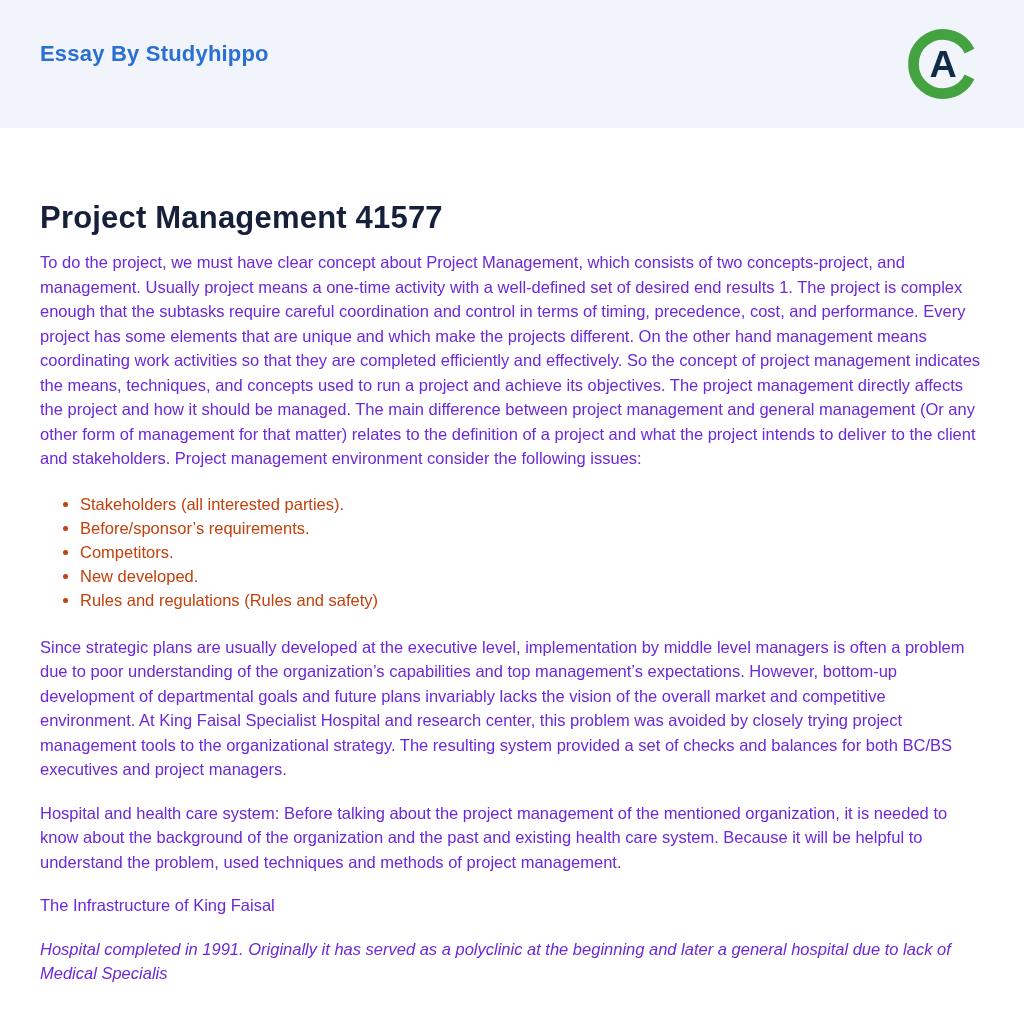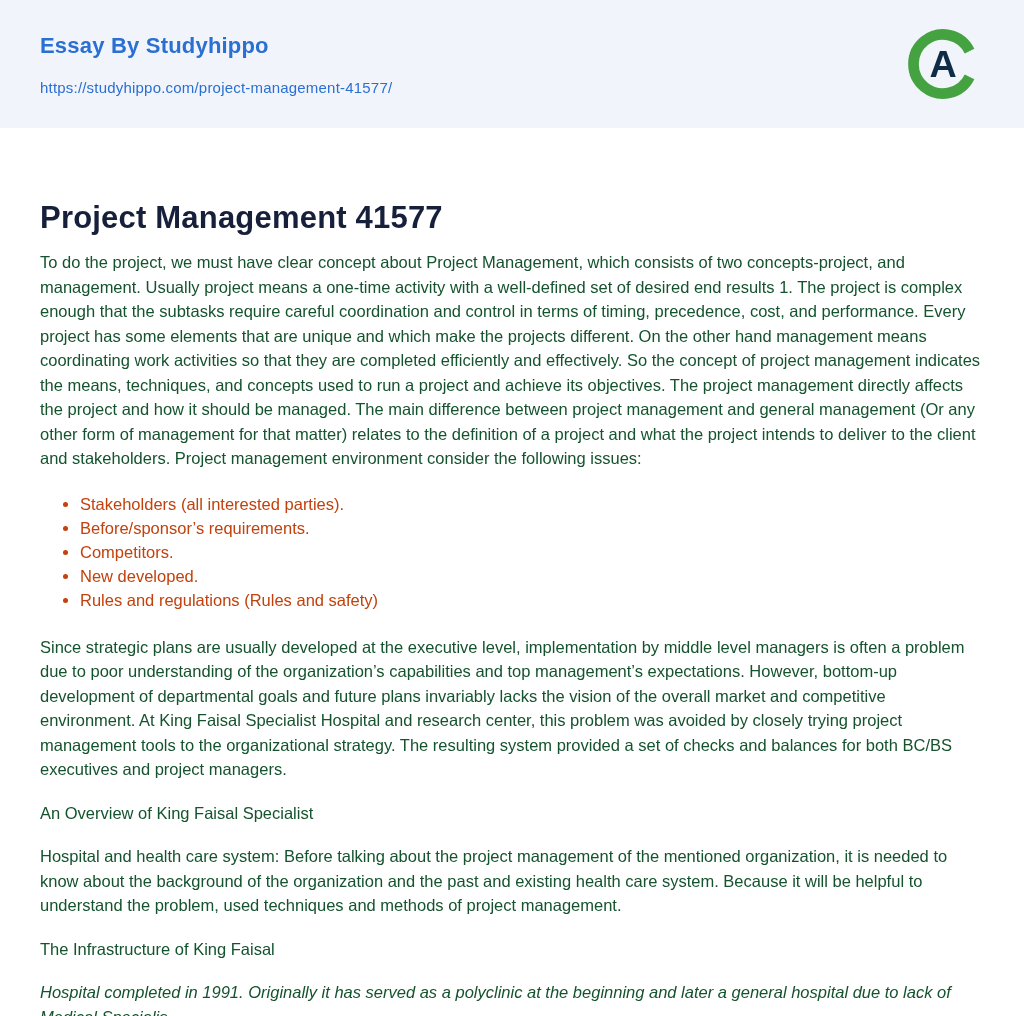--- a/index.html
+++ b/index.html
@@ -51,21 +51,21 @@
     font-size: 31px;
     font-weight: 800;
     letter-spacing: 0.2px;
     margin-bottom: 14px;
     margin-top: 48px;
   }
   .para {
     font-size: 16.5px;
     line-height: 24.5px;
     margin-bottom: 19px;
-    color: #14532d;
+    color: #6d28d9;
   }
   .para:last-child { margin-bottom: 8px; font-style: italic; }
   ul.bullets {
     list-style: disc;
     padding-left: 40px;
     margin: 21px 0 23px 0;
   }
   ul.bullets li {
     font-size: 16.5px;
     line-height: 24px;
@@ -73,21 +73,20 @@
   }
 </style>
 </head>
 <body>
 
 <div class="page">
 
   <header class="header">
     <div class="header-left">
       <div class="site-title">Essay By Studyhippo</div>
-      <a class="site-url" href="#">https://studyhippo.com/project-management-41577/</a>
     </div>
     <div class="logo">
       <svg viewBox="0 0 100 100" width="82" height="82">
         <path d="M 82.36 34.22 A 36 36 0 1 0 82.36 65.78" fill="none" stroke="#44a340" stroke-width="13" stroke-linecap="butt"></path>
         <text x="50" y="66" text-anchor="middle" font-family="Liberation Sans, sans-serif" font-size="46" font-weight="bold" fill="#0f2b46">A</text>
       </svg>
     </div>
   </header>
 
   <main class="content">
@@ -97,19 +96,18 @@
 
     <ul class="bullets">
       <li>Stakeholders (all interested parties).</li>
       <li>Before/sponsor’s requirements.</li>
       <li>Competitors.</li>
       <li>New developed.</li>
       <li>Rules and regulations (Rules and safety)</li>
     </ul>
 
     <p class="para">Since strategic plans are usually developed at the executive level, implementation by middle level managers is often a problem due to poor understanding of the organization’s capabilities and top management’s expectations. However, bottom-up development of departmental goals and future plans invariably lacks the vision of the overall market and competitive environment. At King Faisal Specialist Hospital and research center, this problem was avoided by closely trying project management tools to the organizational strategy. The resulting system provided a set of checks and balances for both BC/BS executives and project managers.</p>
-    <p class="para">An Overview of King Faisal Specialist</p>
     <p class="para">Hospital and health care system: Before talking about the project management of the mentioned organization, it is needed to know about the background of the organization and the past and existing health care system. Because it will be helpful to understand the problem, used techniques and methods of project management.</p>
     <p class="para">The Infrastructure of King Faisal</p>
     <p class="para">Hospital completed in 1991. Originally it has served as a polyclinic at the beginning and later a general hospital due to lack of Medical Specialis</p>
   </main>
 
 </div>
 
 </body></html>

